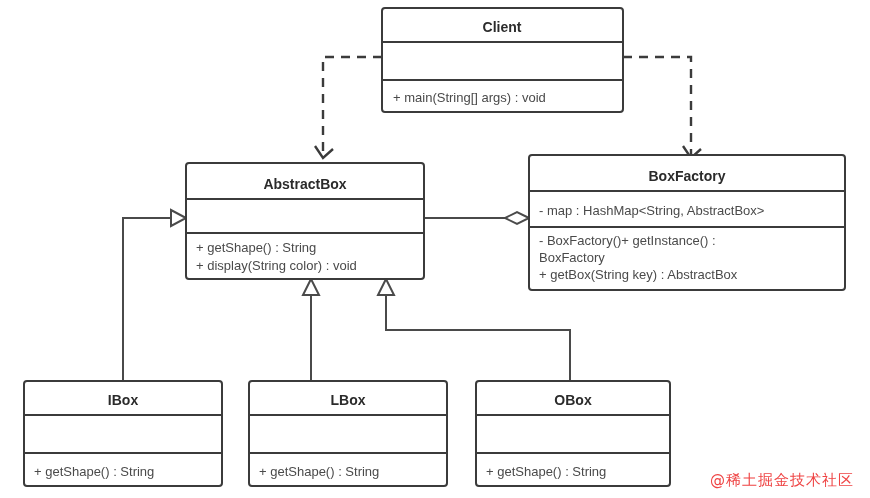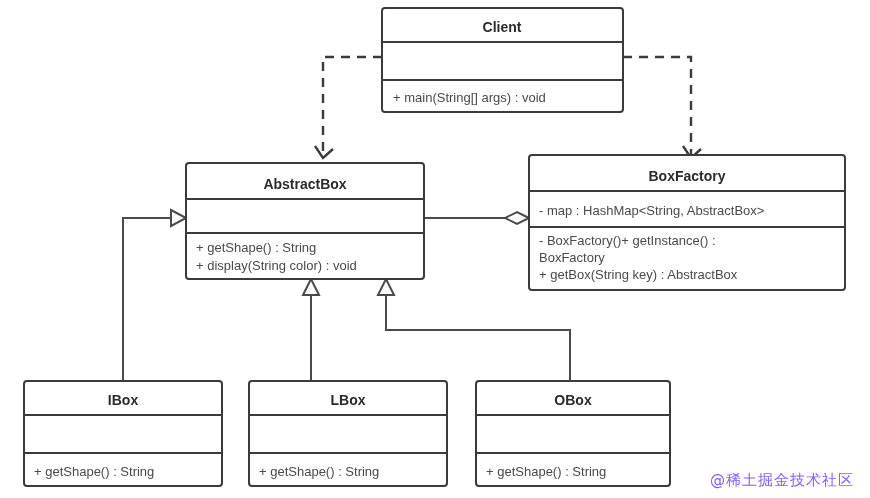--- a/index.html
+++ b/index.html
@@ -65,21 +65,21 @@
     fill: #ffffff;
     stroke: #4a4a4a;
     stroke-width: 2;
   }
   .watermark {
     position: absolute;
     right: 16px;
     bottom: 8px;
     font-family: "DejaVu Sans", sans-serif;
     font-size: 15px;
-    color: #8b5cf6;
+    color: #ef4444;
     letter-spacing: 1px;
     white-space: nowrap;
   }
 </style>
 </head>
 <body>
 
 <svg id="diagram" viewBox="0 0 870 498">
 
   <g>

